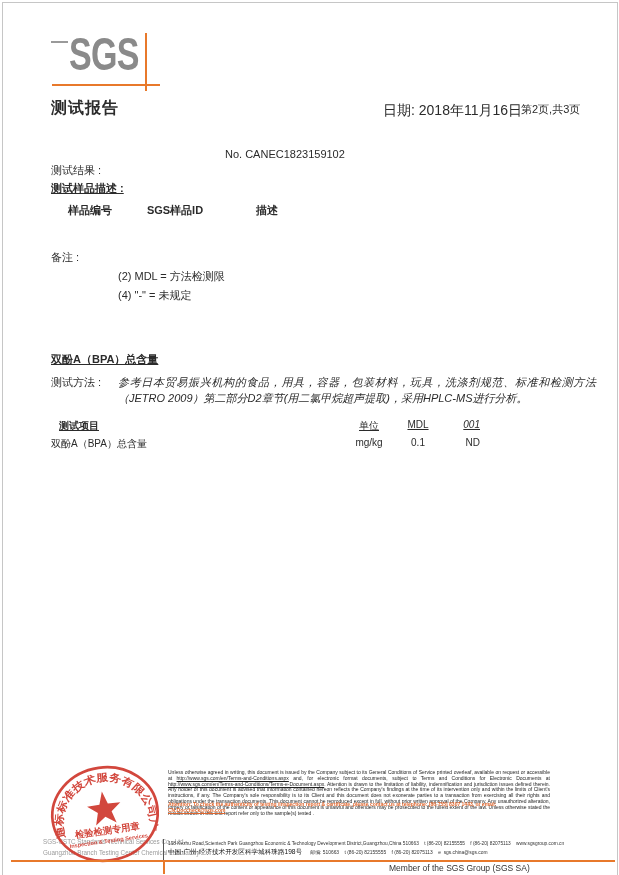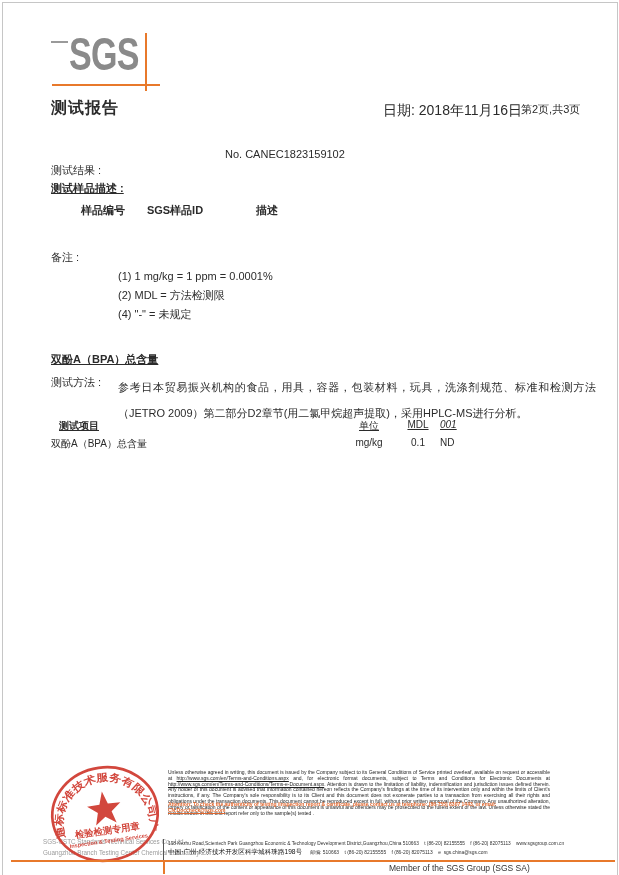--- a/index.html
+++ b/index.html
@@ -24,38 +24,38 @@
   .hdr .pages{position:absolute;left:518px;top:2px;font-size:11px;}
 
   .lbl{font-size:11px;}
   .abs{position:absolute;}
   .u{text-decoration:underline;}
   .b{font-weight:bold;}
 
   
   .sample-tbl{position:absolute;left:0;top:200px;width:100%;height:40px;font-size:11px;}
   .s-row{position:absolute;left:0;width:100%;height:15px;}
-  .s-c1{position:absolute;left:52px;width:70px;text-align:right;}
+  .s-c1{position:absolute;left:52px;width:70px;text-align:center;}
   .s-c2{position:absolute;left:124px;width:96px;text-align:center;}
   .s-c3{position:absolute;left:253px;}
 
   
   .notes{position:absolute;left:115px;top:264px;font-size:11px;line-height:19px;}
 
   
-  .method-text{position:absolute;left:115px;top:371px;width:478px;font-size:11px;line-height:26px;text-align:justify;}
+  .method-text{position:absolute;left:115px;top:371px;width:478px;font-size:11px;line-height:16px;text-align:justify;font-style:italic;}
 
   
   .res-tbl{position:absolute;left:0;top:416px;width:100%;height:40px;font-size:10px;}
   .r-row{position:absolute;left:0;width:100%;height:16px;}
   .r-item-h{position:absolute;left:56px;}
   .r-item{position:absolute;left:48px;}
   .r-unit{position:absolute;left:344px;width:44px;text-align:center;}
   .r-mdl{position:absolute;left:395px;width:40px;text-align:center;}
-  .r-val{position:absolute;left:437px;width:40px;text-align:left;}
+  .r-val{position:absolute;left:437px;width:40px;text-align:right;}
   .i{font-style:italic;}
 
   
   .company-lines{position:absolute;left:40px;top:834px;font-size:6.3px;line-height:10.5px;color:#9b9b9b;}
   .stamp{position:absolute;left:44px;top:760px;width:116px;height:102px;transform:rotate(-8deg);opacity:.92;}
   .disclaimer{position:absolute;left:165px;top:767px;width:382px;font-size:5px;line-height:5.8px;
               text-align:justify;color:#1f1f1f;}
   .disclaimer .lnk{text-decoration:underline;}
   .attention{position:absolute;left:165px;top:799px;width:382px;font-size:5px;line-height:5.9px;
              font-weight:bold;color:#e0662d;text-align:left;}
@@ -93,21 +93,20 @@
   <div class="sample-tbl">
     <div class="s-row" style="top:0;">
       <span class="s-c1 b">样品编号</span>
       <span class="s-c2 b">SGS样品ID</span>
       <span class="s-c3 b">描述</span>
     </div>
   </div>
 
   <span class="abs lbl" style="left:48px;top:247px;">备注 :</span>
   <div class="notes">
-    <div>(1) 1 mg/kg = 1 ppm = 0.0001%</div>
     <div>(2) MDL = 方法检测限</div>
     <div>(4) "-" = 未规定</div>
   </div>
 
   <span class="abs lbl b u" style="left:48px;top:349px;">双酚A（BPA）总含量</span>
   <span class="abs lbl" style="left:48px;top:372px;">测试方法 :</span>
   <div class="method-text">参考日本贸易振兴机构的食品，用具，容器，包装材料，玩具，洗涤剂规范、标准和检测方法（JETRO 2009）第二部分D2章节(用二氯甲烷超声提取)，采用HPLC-MS进行分析。</div>
 
   <div class="res-tbl">
     <div class="r-row" style="top:0;">

